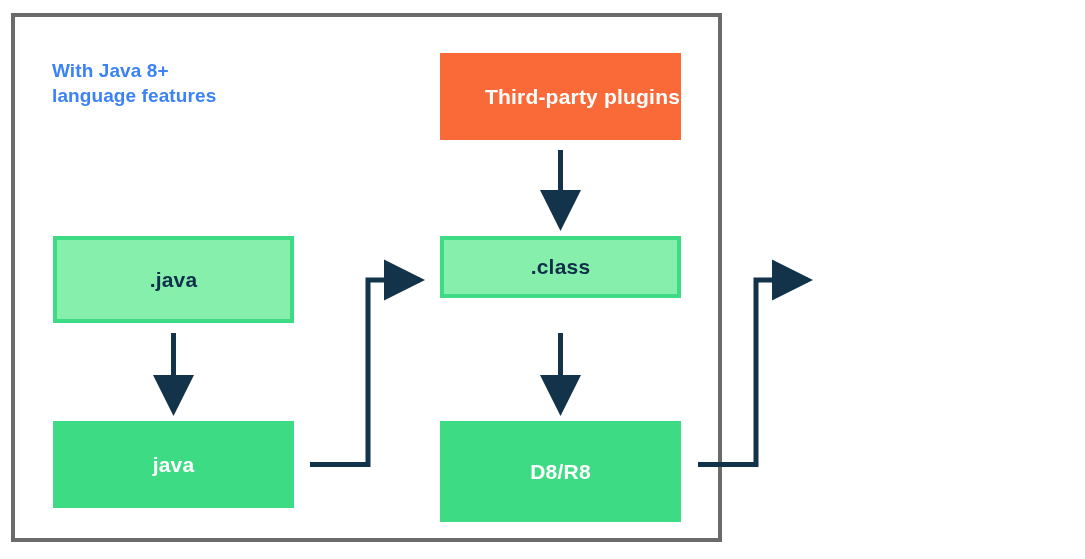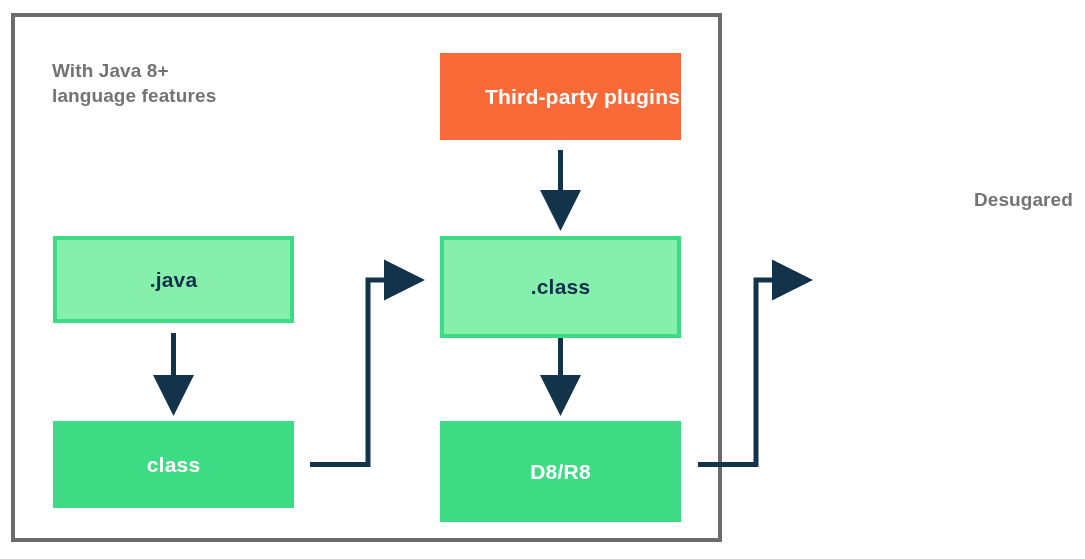--- a/index.html
+++ b/index.html
@@ -26,21 +26,21 @@
     width: 711px;
     height: 529px;
     border: 4px solid #6b6b6b;
     box-sizing: border-box;
     background: transparent;
   }
 
   
   .annot {
     position: absolute;
-    color: #737373;
+    color: #3b82f6;
     font-weight: bold;
     font-size: 19px;
     line-height: 25px;
     letter-spacing: 0.1px;
     font-stretch: condensed;
     white-space: pre-line;
   }
   .annot-left  { left: 52px;  top: 58px; text-align: left; }
   .annot-right { right: 12px; top: 187px; text-align: right; }
 
@@ -68,21 +68,21 @@
   .node.filled-orange {
     background: #fa6a38;
     border: none;
     color: #ffffff;
   }
 
   
   #node-java    { left: 53px;  top: 236px; width: 241px; height: 87px; }
   #node-javac   { left: 53px;  top: 421px; width: 241px; height: 87px; }
   #node-plugins { left: 440px; top: 53px;  width: 241px; height: 87px; padding-left: 44px; }
-  #node-class   { left: 440px; top: 236px; width: 241px; height: 102px; }
+  #node-class   { left: 440px; top: 236px; width: 241px; height: 62px; }
   #node-d8r8    { left: 440px; top: 421px; width: 241px; height: 101px; }
   #node-dex     { left: 827px; top: 236px; width: 241px; height: 87px; }
 
   
   #connectors {
     position: absolute;
     left: 0;
     top: 0;
     width: 1085px;
     height: 559px;
@@ -92,21 +92,20 @@
 </head>
 <body>
 
 <div id="canvas">
 
   <div class="group-frame"></div>
 
   <div class="annot annot-left">With Java 8+
 language features</div>
 
-  <div class="annot annot-right">Desugared</div>
 
   <svg id="connectors" viewBox="0 0 1085 559" xmlns="http://www.w3.org/2000/svg">
     <defs>
       <marker id="arrowhead" markerWidth="9" markerHeight="9" refX="7.2" refY="4.5" orient="auto" markerUnits="strokeWidth">
         <path d="M0,0.4 L8.2,4.5 L0,8.6 z" fill="#123349"></path>
       </marker>
     </defs>
 
     <g>
       <path d="M173.5,333 L173.5,411" stroke="#123349" stroke-width="5" fill="none" marker-end="url(#arrowhead)"></path>
@@ -124,21 +123,21 @@
       <path d="M310,464.5 L368,464.5 L368,280 L420,280" stroke="#123349" stroke-width="5" fill="none" stroke-linejoin="miter" marker-end="url(#arrowhead)"></path>
     </g>
 
     <g>
       <path d="M698,464.5 L756,464.5 L756,280 L808,280" stroke="#123349" stroke-width="5" fill="none" stroke-linejoin="miter" marker-end="url(#arrowhead)"></path>
     </g>
   </svg>
 
   <div class="node outline" id="node-java">.java</div>
 
-  <div class="node filled-green" id="node-javac">class</div>
+  <div class="node filled-green" id="node-javac">java</div>
 
   <div class="node filled-orange" id="node-plugins">Third-party plugins</div>
 
   <div class="node outline" id="node-class">.class</div>
 
   <div class="node filled-green" id="node-d8r8">D8/R8</div>
 
 
 </div>
 

